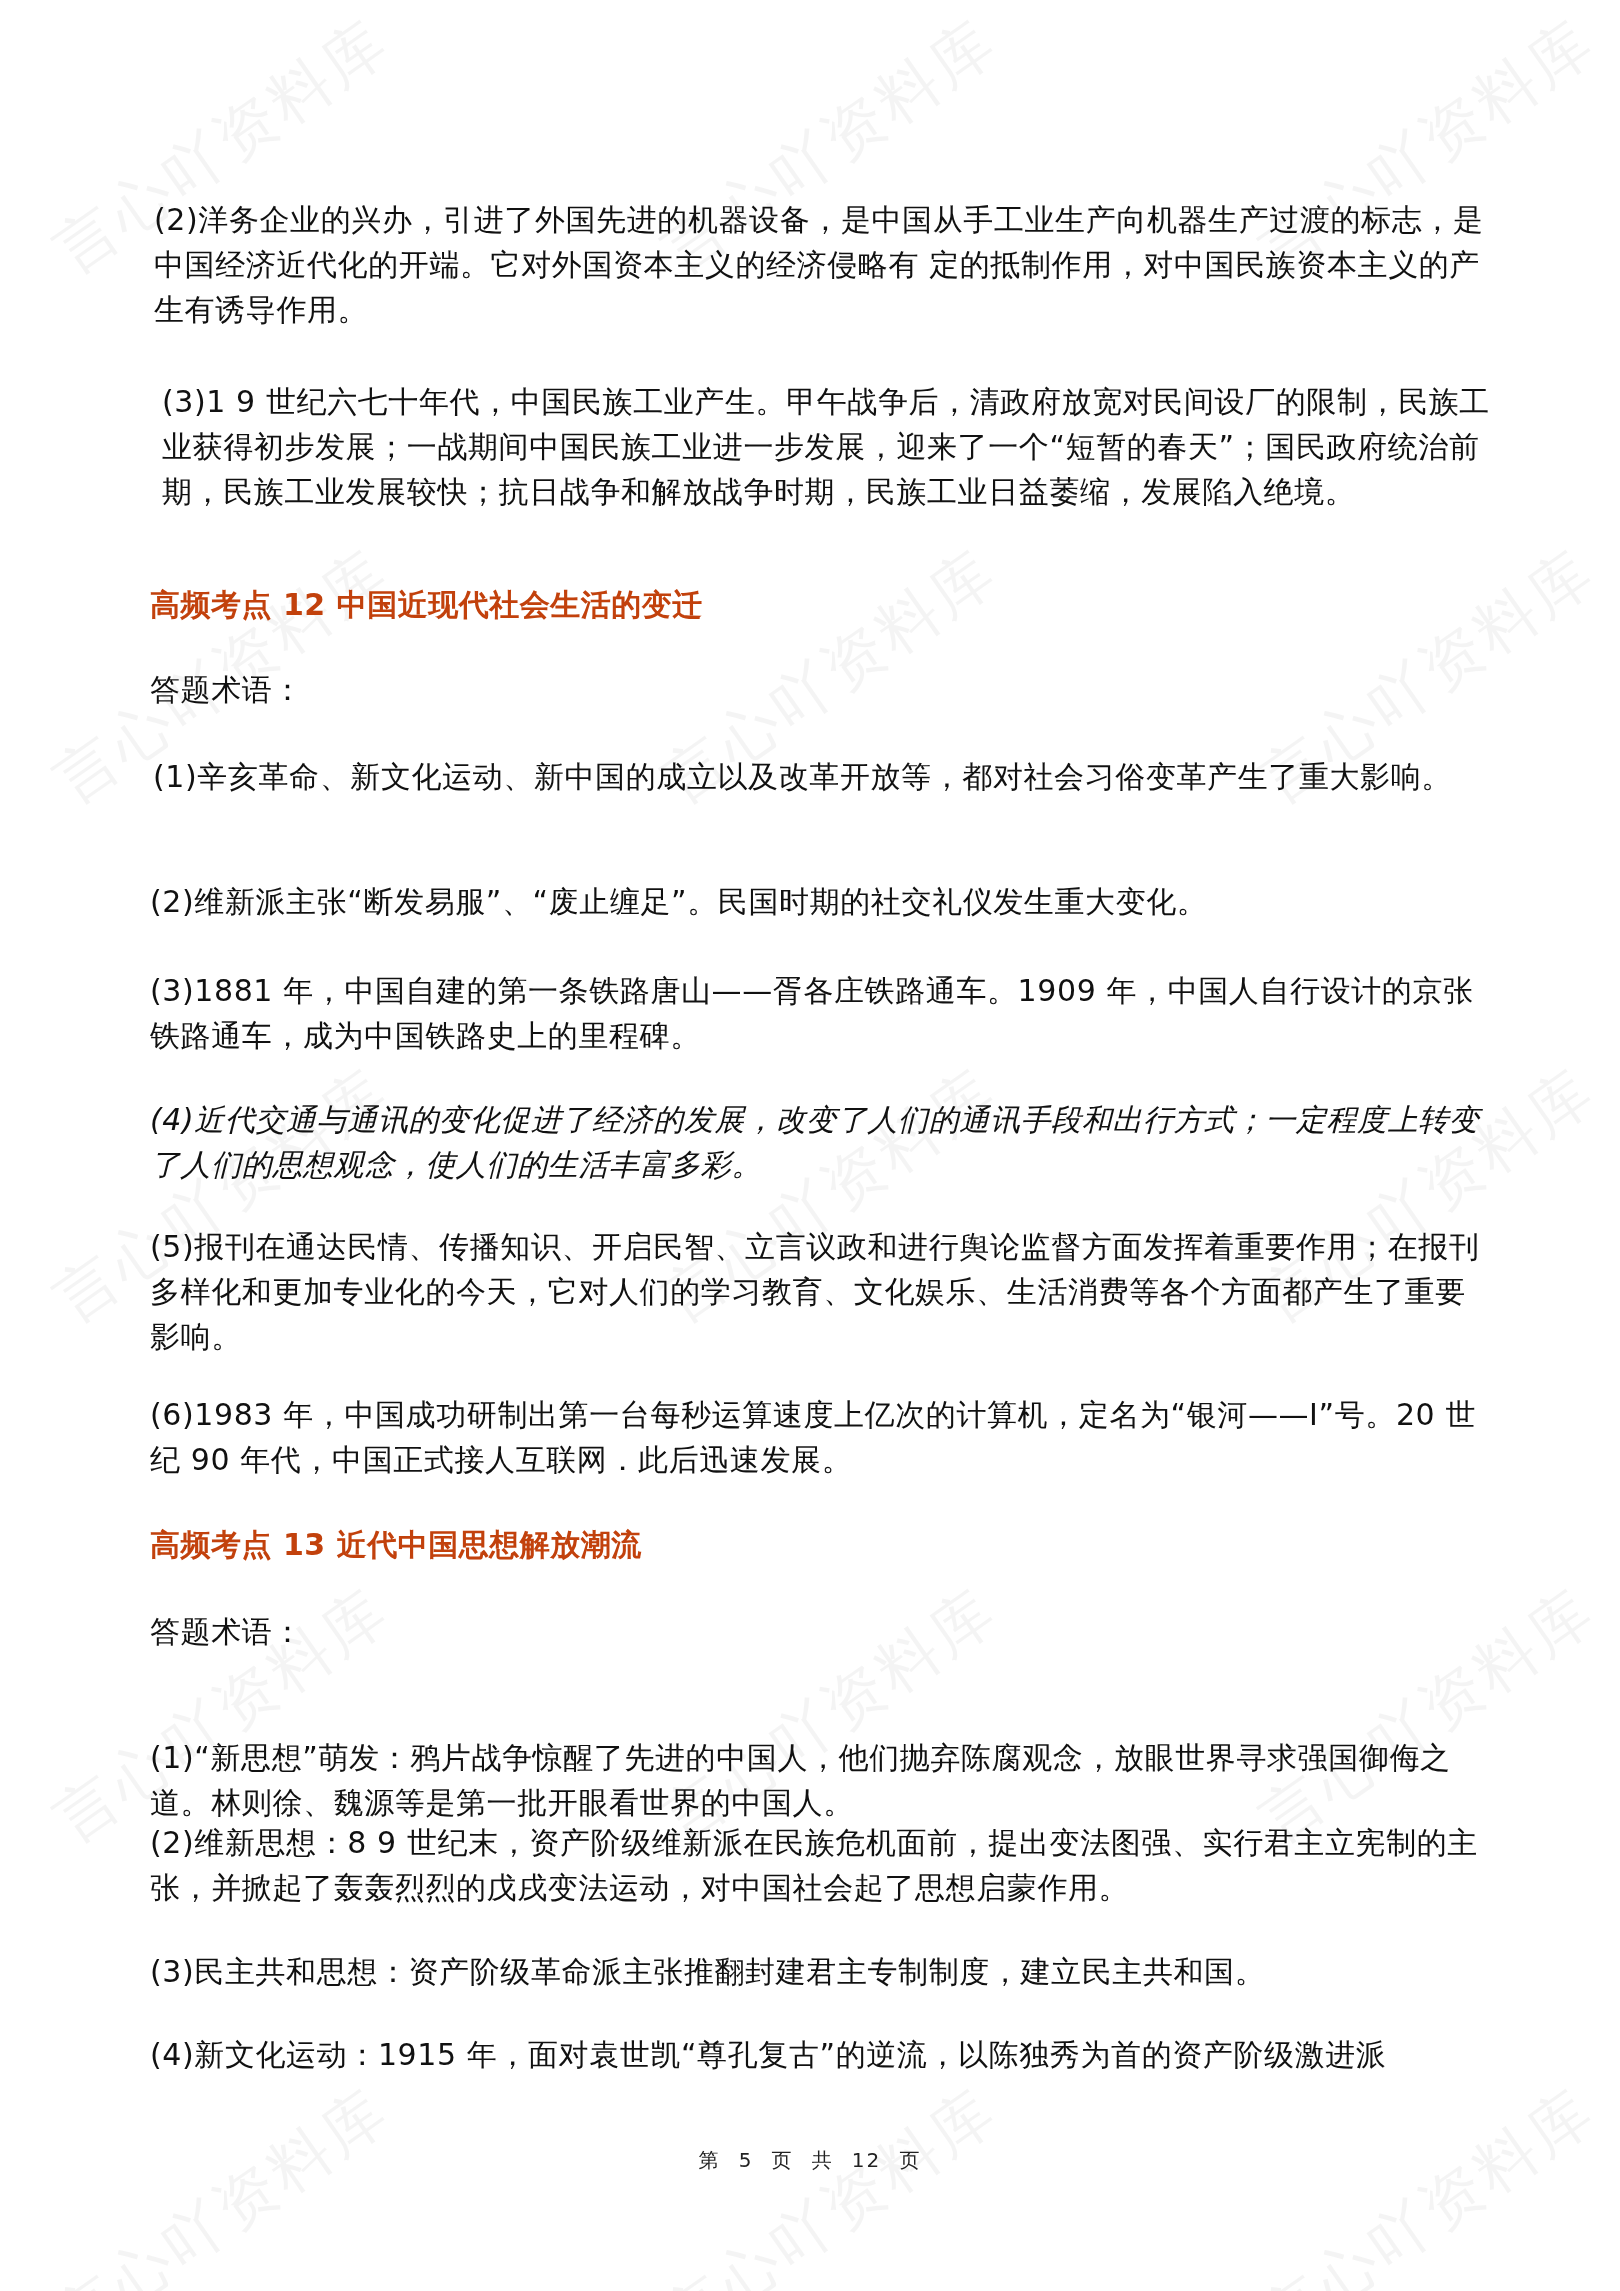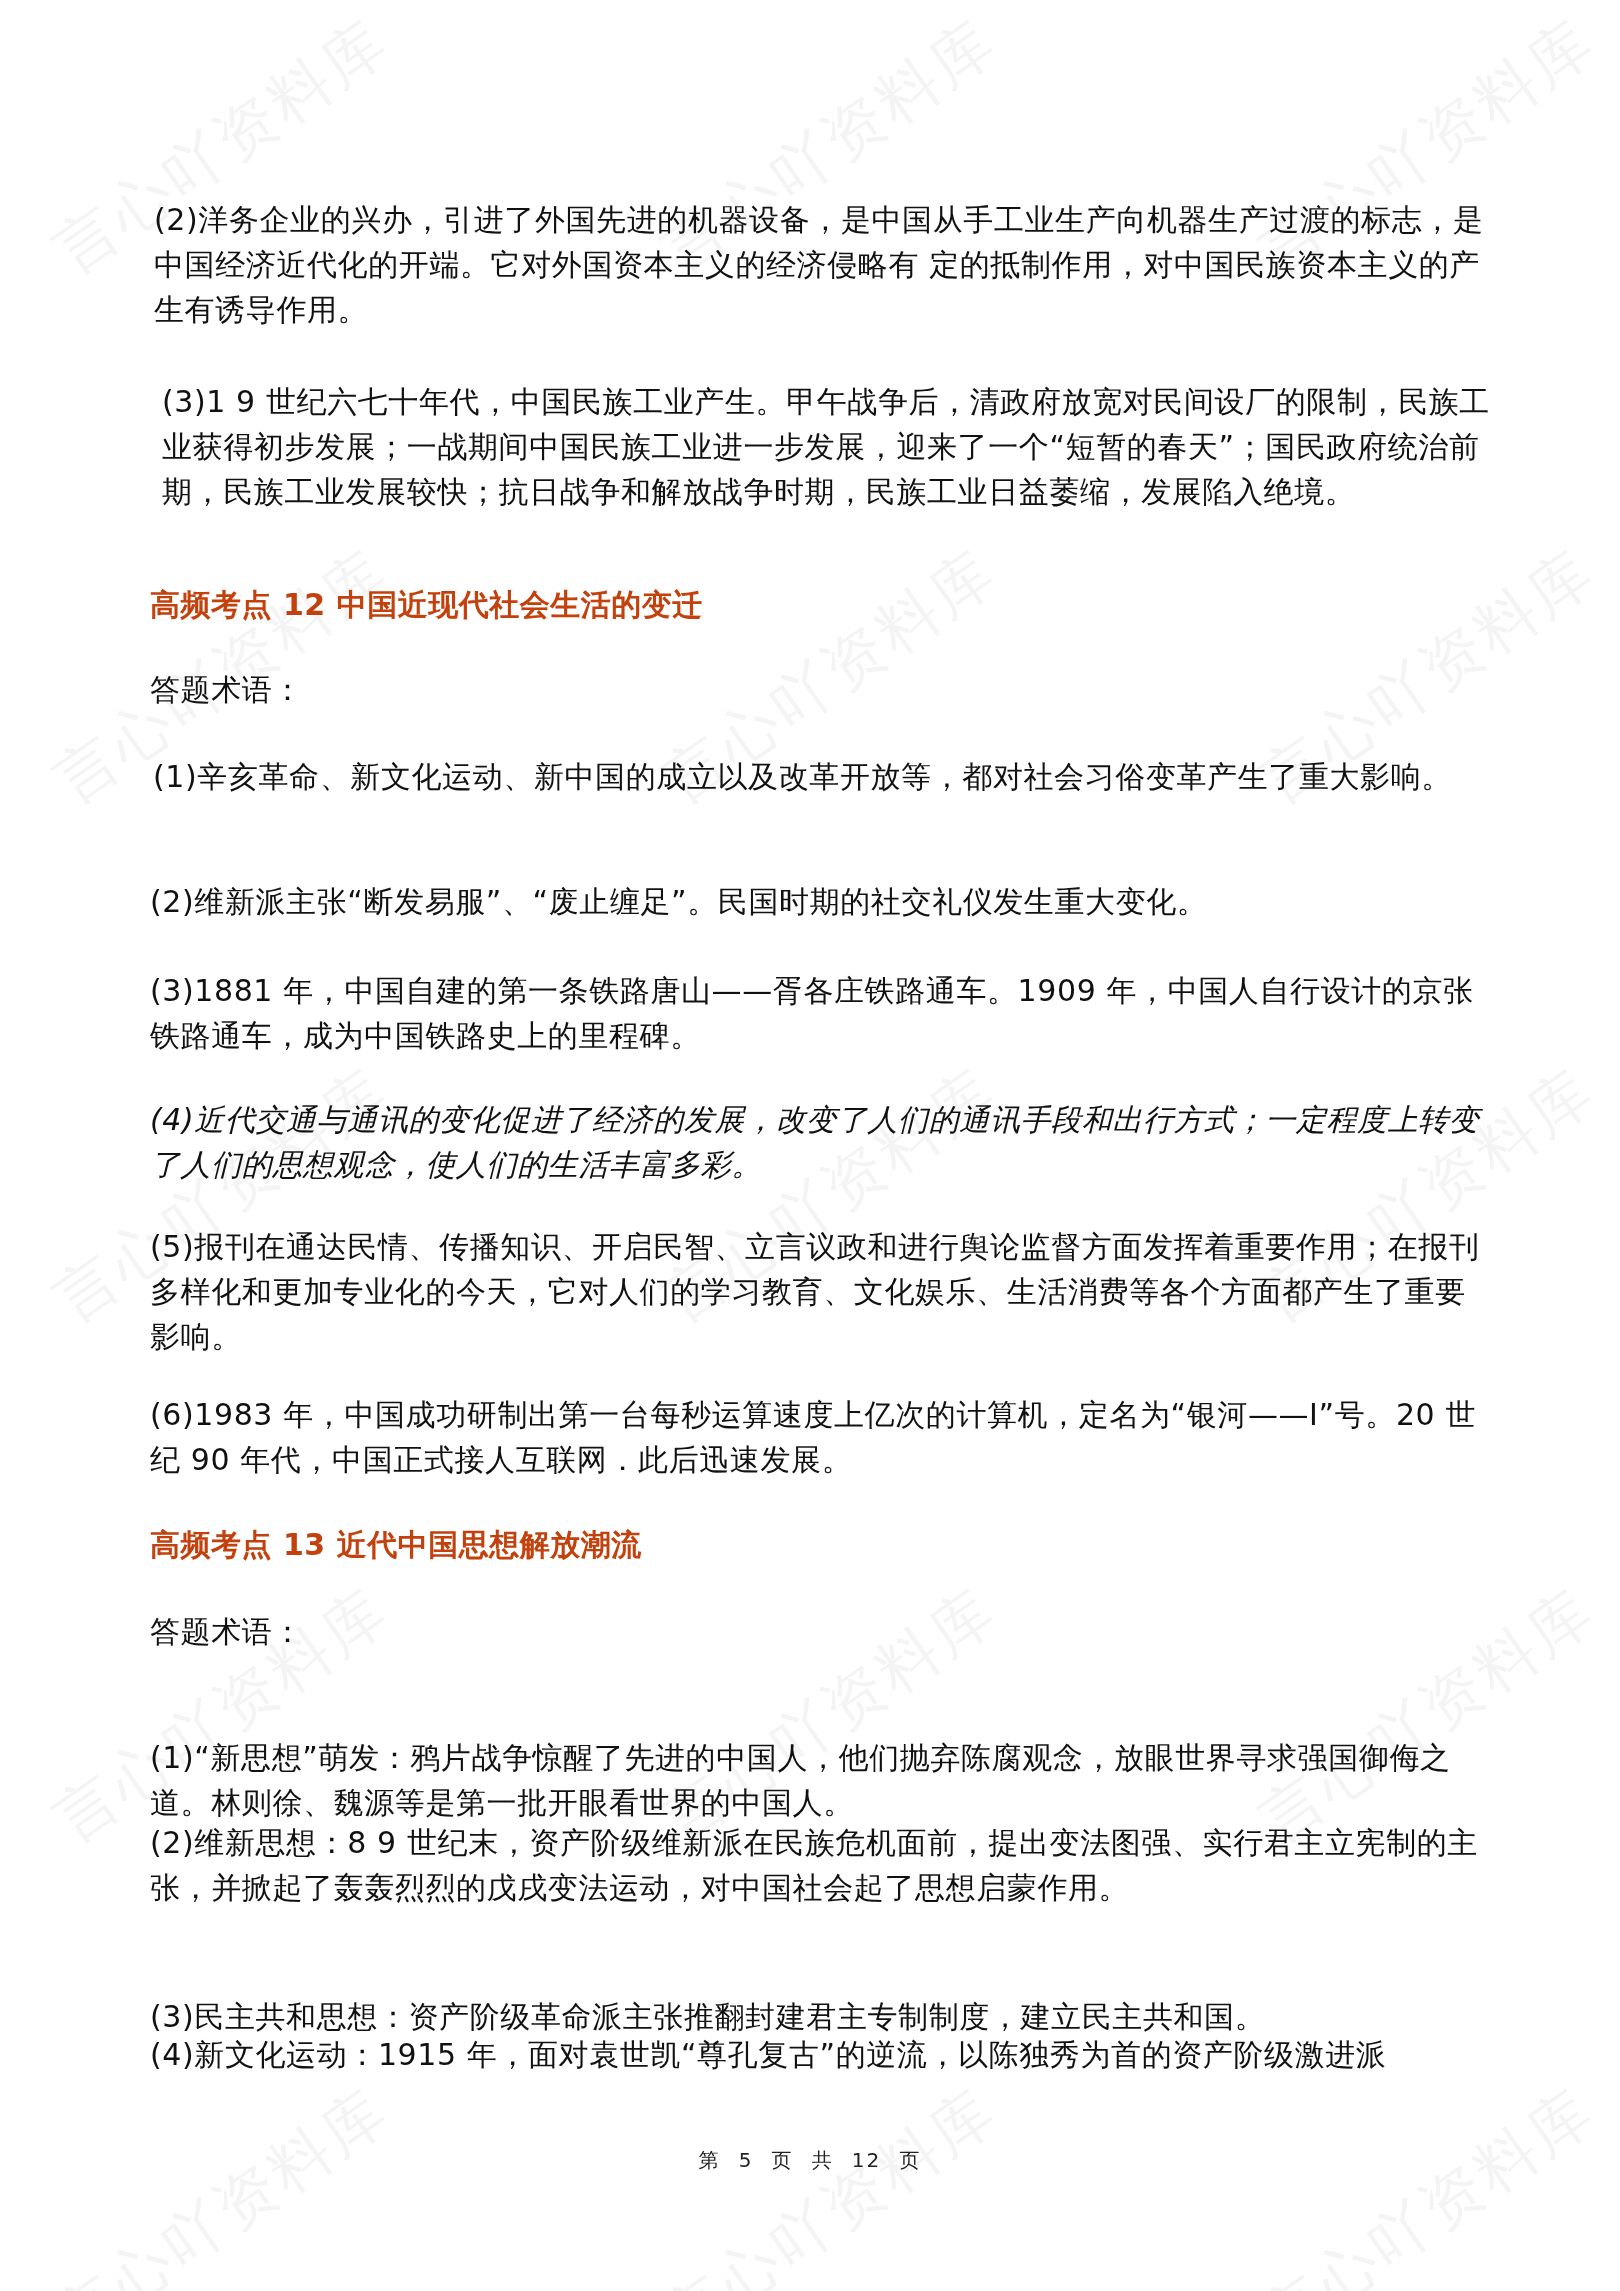--- a/index.html
+++ b/index.html
@@ -59,18 +59,18 @@
   <p class="para" style="top:879px; margin:0;">(2)维新派主张“断发易服”、“废止缠足”。民国时期的社交礼仪发生重大变化。</p>
   <p class="para" style="top:968px; margin:0;">(3)1881 年，中国自建的第一条铁路唐山——胥各庄铁路通车。1909 年，中国人自行设计的京张铁路通车，成为中国铁路史上的里程碑。</p>
   <p class="para" style="top:1097px; margin:0;font-style:italic;">(4)近代交通与通讯的变化促进了经济的发展，改变了人们的通讯手段和出行方式；一定程度上转变了人们的思想观念，使人们的生活丰富多彩。</p>
   <p class="para" style="top:1224px; margin:0;">(5)报刊在通达民情、传播知识、开启民智、立言议政和进行舆论监督方面发挥着重要作用；在报刊多样化和更加专业化的今天，它对人们的学习教育、文化娱乐、生活消费等各个方面都产生了重要影响。</p>
   <p class="para" style="top:1392px; margin:0;">(6)1983 年，中国成功研制出第一台每秒运算速度上亿次的计算机，定名为“银河——I”号。20 世纪 90 年代，中国正式接人互联网．此后迅速发展。</p>
 
   <h2 class="heading" style="top:1522px; margin:0;">高频考点 13   近代中国思想解放潮流</h2>
   <p class="para" style="top:1609px; margin:0;">答题术语：</p>
   <p class="para" style="top:1735px; margin:0;">(1)“新思想”萌发：鸦片战争惊醒了先进的中国人，他们抛弃陈腐观念，放眼世界寻求强国御侮之道。林则徐、魏源等是第一批开眼看世界的中国人。</p>
   <p class="para" style="top:1820px; margin:0;">(2)维新思想：8 9 世纪末，资产阶级维新派在民族危机面前，提出变法图强、实行君主立宪制的主张，并掀起了轰轰烈烈的戊戌变法运动，对中国社会起了思想启蒙作用。</p>
-  <p class="para" style="top:1994px; margin:0;">(3)民主共和思想：资产阶级革命派主张推翻封建君主专制制度，建立民主共和国。</p>
+  <p class="para" style="top:1949px; margin:0;">(3)民主共和思想：资产阶级革命派主张推翻封建君主专制制度，建立民主共和国。</p>
   <p class="para" style="top:2032px; margin:0;">(4)新文化运动：1915 年，面对袁世凯“尊孔复古”的逆流，以陈独秀为首的资产阶级激进派</p>
 </div>
 
 <div class="footer">第 5 页 共 12 页</div>
 
 
 </body></html>

